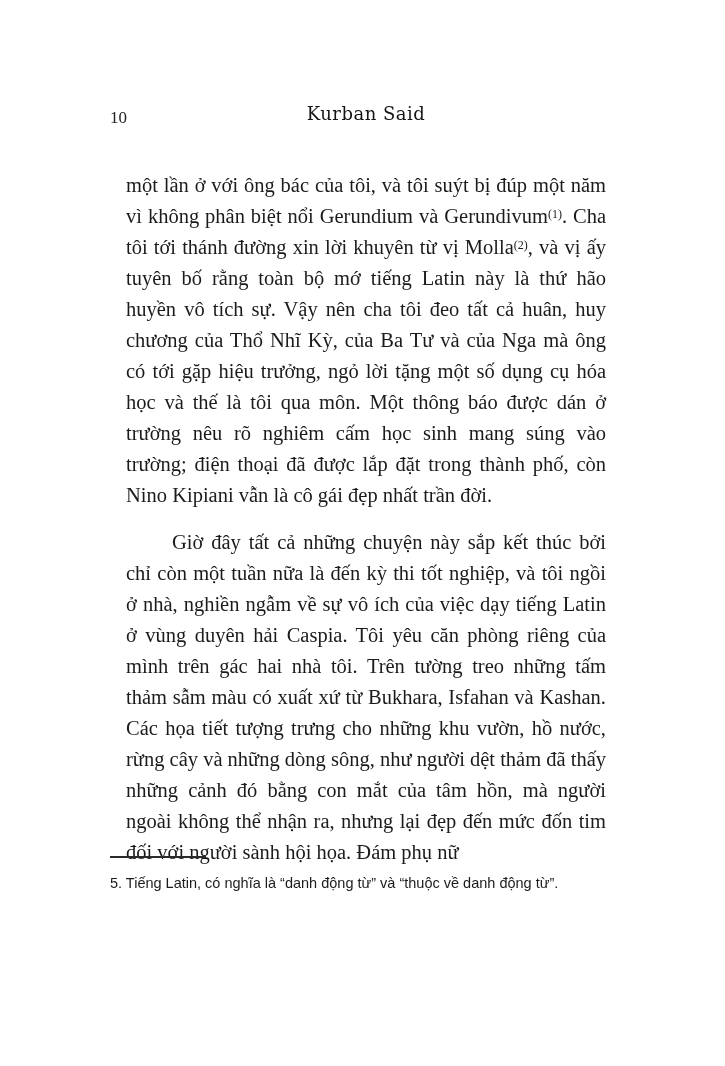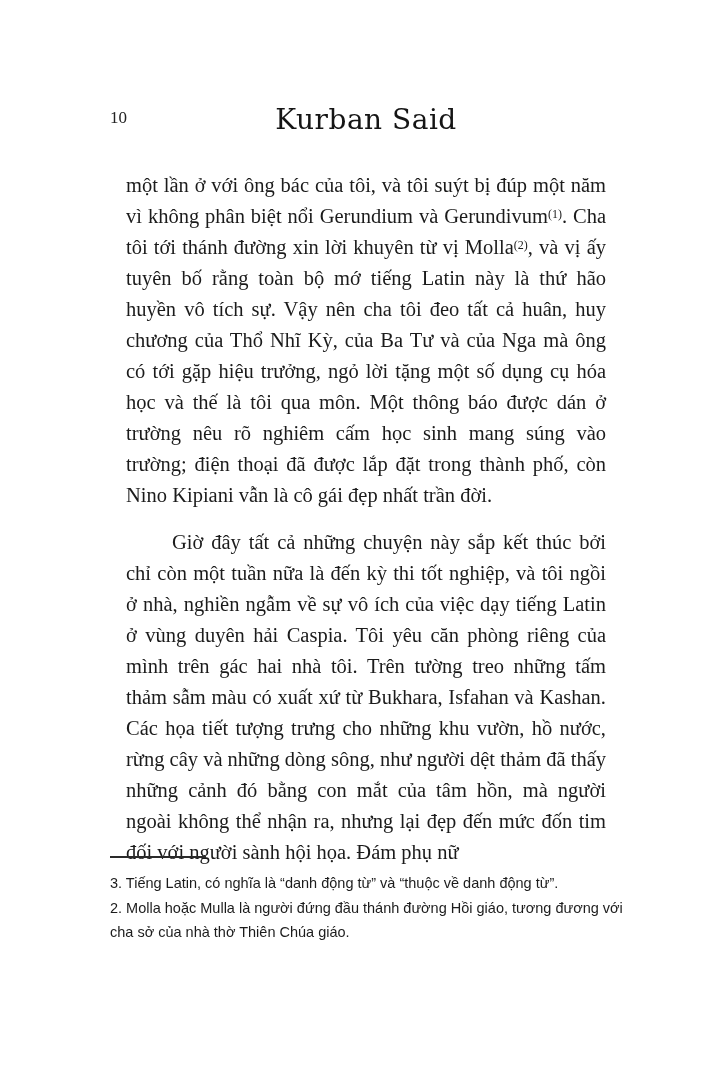--- a/index.html
+++ b/index.html
@@ -26,21 +26,21 @@
     left: 0;
     top: 5px;
     font-size: 17px;
     color: #222222;
     font-family: "Liberation Serif", serif;
   }
   .book-title {
     display: block;
     text-align: center;
     font-family: "DejaVu Serif", serif;
-    font-size: 28px;
+    font-size: 18px;
     letter-spacing: 0.5px;
     color: #151515;
   }
   .body-text {
     position: absolute;
     top: 154px;
     left: 110px;
     right: 103px;
     text-align: justify;
     font-size: 20.5px;
@@ -86,17 +86,16 @@
   </div>
 
   <div class="body-text">
     <p class="paragraph"><span>một lần ở với ông bác của tôi, và tôi suýt bị đúp một năm vì không phân biệt nổi Gerundium và Gerundivum</span><sup class="fnref">(1)</sup><span>. Cha tôi tới thánh đường xin lời khuyên từ vị Molla</span><sup class="fnref">(2)</sup><span>, và vị ấy tuyên bố rằng toàn bộ mớ tiếng Latin này là thứ hão huyền vô tích sự. Vậy nên cha tôi đeo tất cả huân, huy chương của Thổ Nhĩ Kỳ, của Ba Tư và của Nga mà ông có tới gặp hiệu trưởng, ngỏ lời tặng một số dụng cụ hóa học và thế là tôi qua môn. Một thông báo được dán ở trường nêu rõ nghiêm cấm học sinh mang súng vào trường; điện thoại đã được lắp đặt trong thành phố, còn Nino Kipiani vẫn là cô gái đẹp nhất trần đời.</span></p>
 
     <p class="paragraph indented">Giờ đây tất cả những chuyện này sắp kết thúc bởi chỉ còn một tuần nữa là đến kỳ thi tốt nghiệp, và tôi ngồi ở nhà, nghiền ngẫm về sự vô ích của việc dạy tiếng Latin ở vùng duyên hải Caspia. Tôi yêu căn phòng riêng của mình trên gác hai nhà tôi. Trên tường treo những tấm thảm sẫm màu có xuất xứ từ Bukhara, Isfahan và Kashan. Các họa tiết tượng trưng cho những khu vườn, hồ nước, rừng cây và những dòng sông, như người dệt thảm đã thấy những cảnh đó bằng con mắt của tâm hồn, mà người ngoài không thể nhận ra, nhưng lại đẹp đến mức đốn tim đối với người sành hội họa. Đám phụ nữ</p>
   </div>
 
   <div class="footnotes">
     <div class="fn-rule"></div>
-    <p class="footnote">3. Tiếng Latin, có nghĩa là “danh động từ” và “thuộc về danh động từ”.</p>
-    <p class="footnote">2. Molla hoặc Mulla là người đứng đầu thánh đường Hồi giáo, tương đương với cha sở của nhà thờ Thiên Chúa giáo.</p>
+    <p class="footnote">5. Tiếng Latin, có nghĩa là “danh động từ” và “thuộc về danh động từ”.</p>
   </div>
 
 </div>
 
 </body></html>

